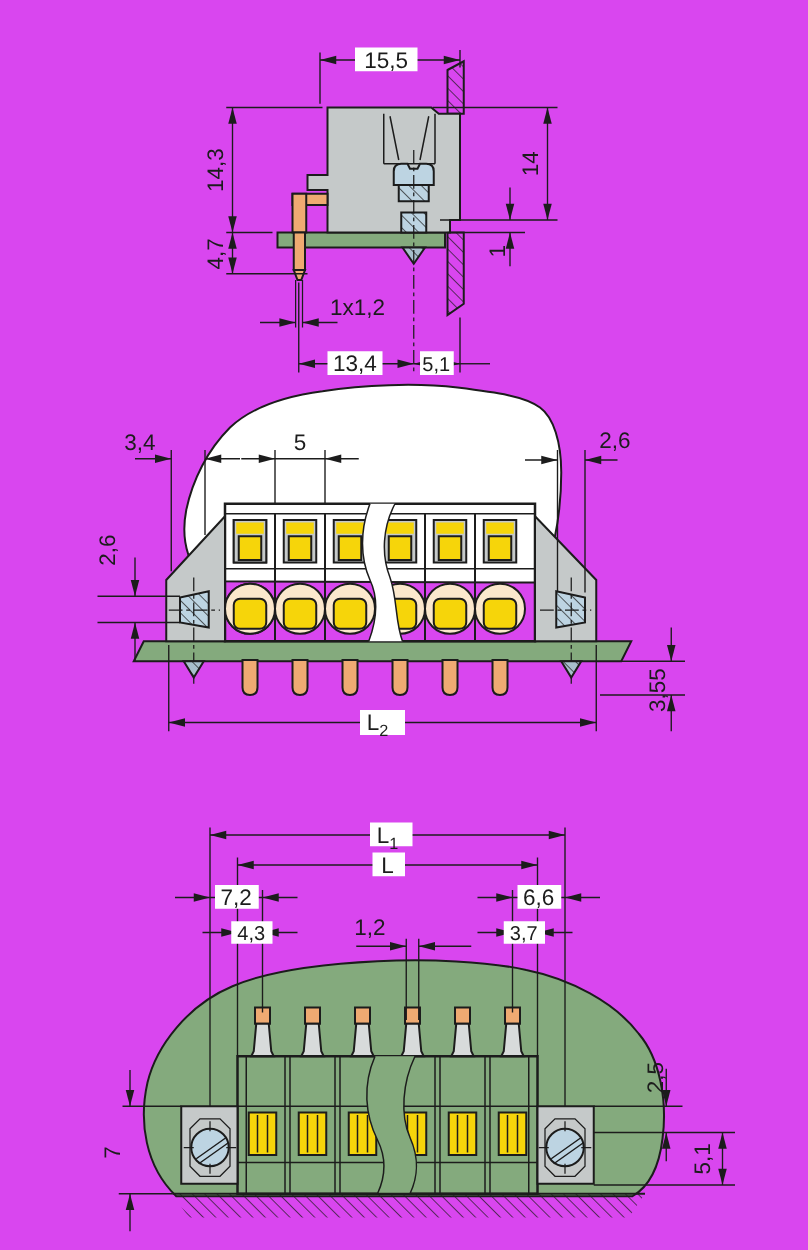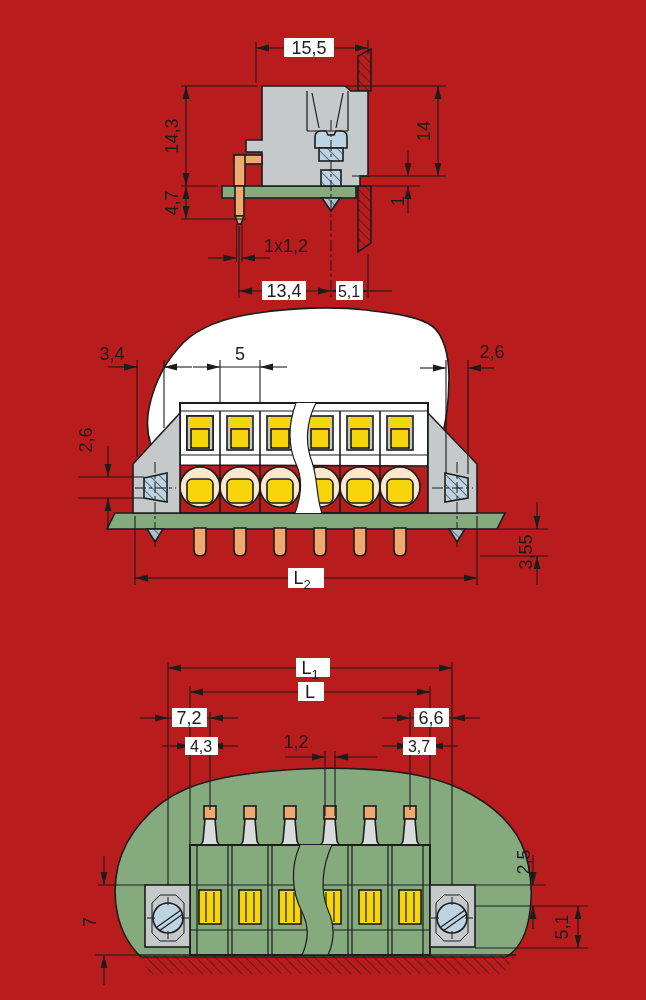--- a/index.html
+++ b/index.html
@@ -1,16 +1,16 @@
 <!DOCTYPE html>
 <html><head>
 <meta charset="utf-8">
 <style>
   html,body{margin:0;padding:0;background:#ffffff;}
-  #stage{position:relative;width:646px;height:1000px;background:#b91c1c;overflow:hidden;}
+  #stage{position:relative;width:646px;height:1000px;background:#d946ef;overflow:hidden;}
   svg{display:block;}
   
   .ln{stroke:#1c1c1c;stroke-width:1.6;}
   .l2{stroke:#1c1c1c;stroke-width:2;}
   .tn{stroke:#1c1c1c;stroke-width:1.2;fill:none;}
   .t1{stroke:#1c1c1c;stroke-width:1;fill:none;}
   .dim{stroke:#1c1c1c;stroke-width:1.1;fill:none;}
   .cl{stroke:#1c1c1c;stroke-width:1;fill:none;stroke-dasharray:11 3 3 3;}
   .nf{fill:none;}
   .w{fill:#ffffff;}

